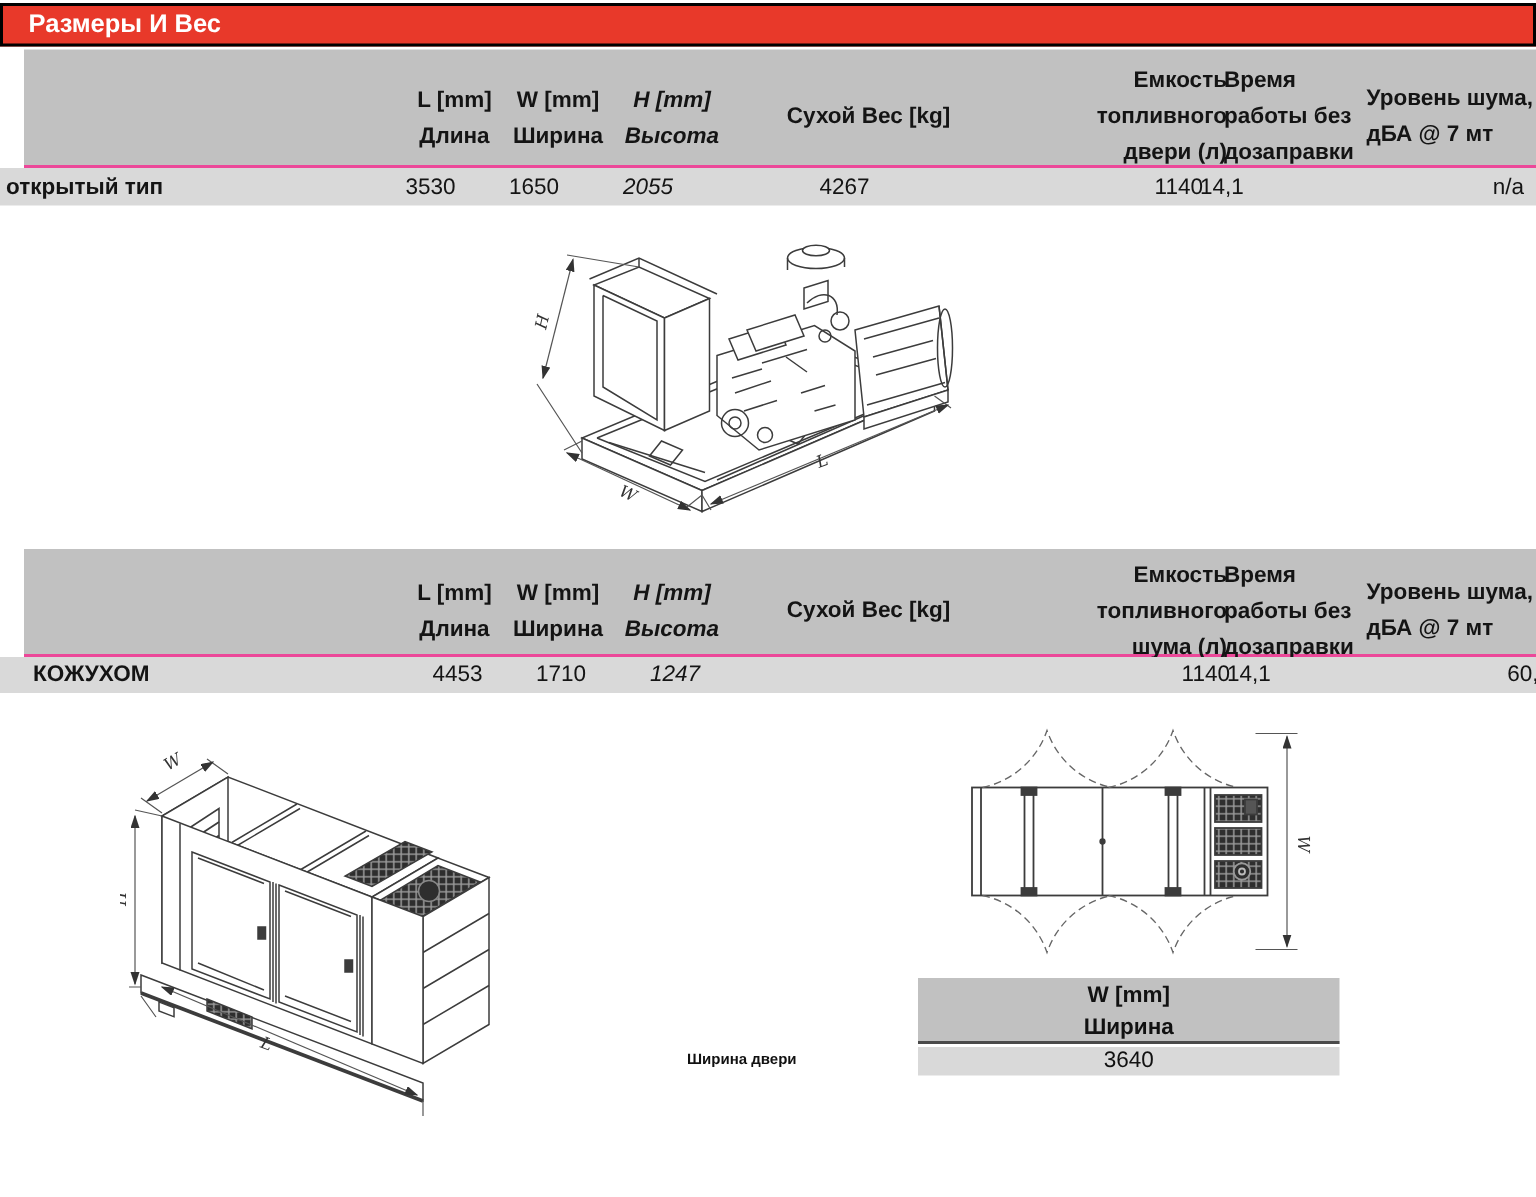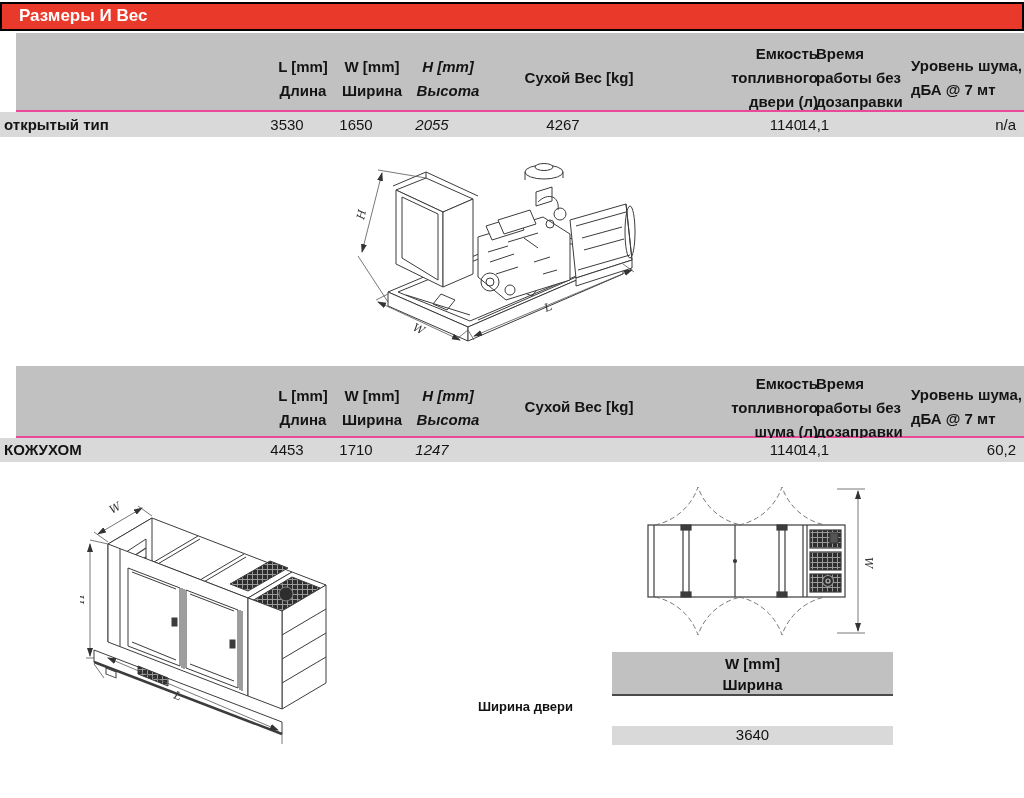--- a/index.html
+++ b/index.html
@@ -14,21 +14,21 @@
   
   .thead{position:absolute;left:16px;width:1024px;background:#c1c1c1;border-bottom:2px solid #ec4899;box-sizing:border-box;}
   #thead1{top:33px;height:79px;}
   #thead2{top:366px;height:72px;}
   .trow{position:absolute;left:0;width:1024px;background:#d9d9d9;}
   #trow1{top:112px;height:25px;}
   #trow2{top:438px;height:24px;}
 
   .hc{position:absolute;font-weight:bold;font-size:15px;line-height:24px;color:#141414;}
   .vc{position:absolute;font-size:15px;line-height:25px;color:#141414;}
-  #trow2 .vc{line-height:24px;}
+  #trow2 .vc{line-height:24px;margin-left:18px;}
   .rowlabel{left:4px;width:240px;font-weight:bold;}
 
   
   .c-l{left:250px;width:74px;text-align:center;}
   .c-w{left:322px;width:68px;text-align:center;}
   .c-h{left:388px;width:88px;text-align:center;font-style:italic;}
   .c-wt{left:472px;width:182px;text-align:center;}
   .c-fuel{left:698px;width:104px;text-align:right;}
   .c-run{left:800px;width:112px;text-align:left;}
   .c-noise{left:895px;width:124px;text-align:left;}
@@ -43,22 +43,22 @@
   #thead2 .h2line{top:18px;}
   #thead2 .h1line{top:29px;}
   #thead2 .h3line{top:6px;}
   #thead2 .hnoise{top:17px;}
 
   
   #door-head{position:absolute;left:612px;top:652px;width:281px;height:44px;background:#c1c1c1;
              border-bottom:2px solid #4a4a4a;box-sizing:border-box;text-align:center;
              font-weight:bold;font-size:15px;line-height:21px;padding-top:1px;}
   #door-row{position:absolute;left:612px;top:698px;width:281px;height:19px;background:#d9d9d9;
-            text-align:center;font-size:15px;line-height:18px;margin-top:28px;}
-  #door-label{position:absolute;left:478px;top:697px;width:140px;font-weight:bold;font-size:13px;line-height:19px;}
+            text-align:center;font-size:15px;line-height:18px;}
+  #door-label{position:absolute;left:458px;top:697px;width:140px;font-weight:bold;font-size:10px;line-height:19px;}
 
   
   .drawing{position:absolute;}
   #drawing-open{left:338px;top:142px;width:360px;height:205px;}
   #drawing-canopy{left:80px;top:482px;width:250px;height:266px;}
   #drawing-topview{left:615px;top:475px;width:265px;height:175px;}
   .dimtext{font-family:"DejaVu Serif",serif;font-style:italic;font-size:11px;fill:#333;}
 </style>
 </head>
 <body>

